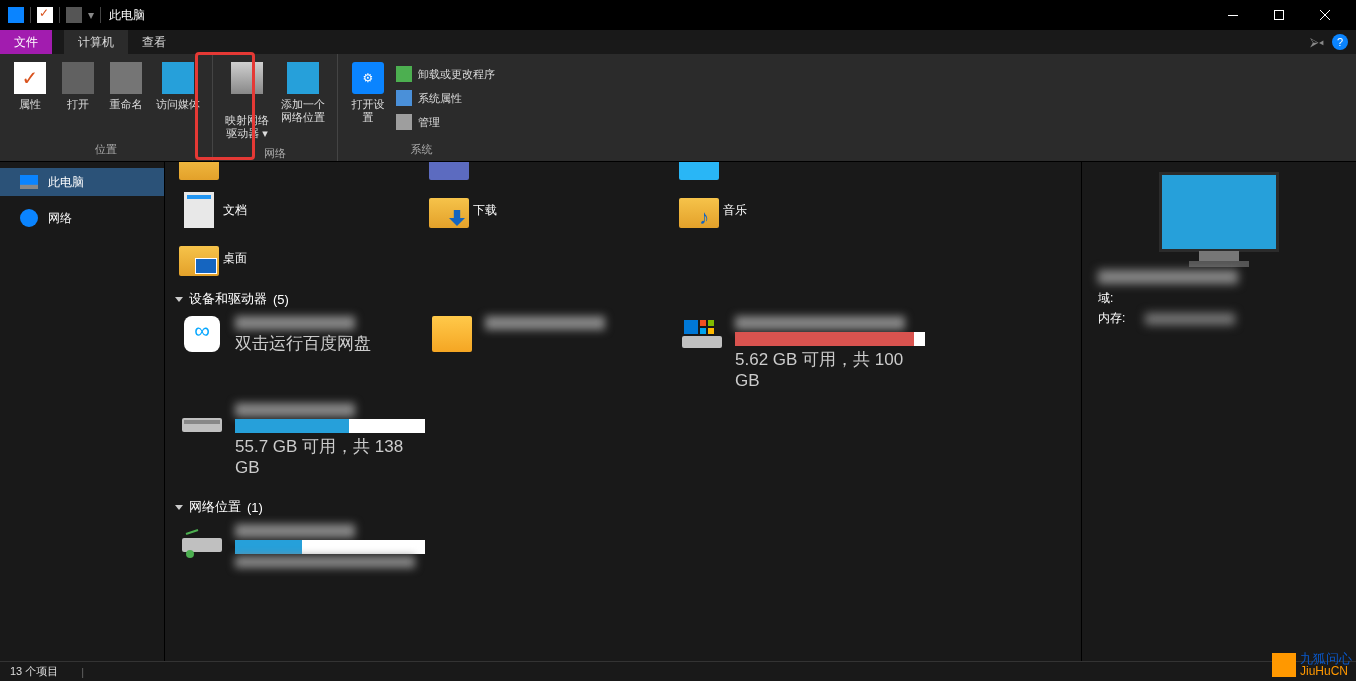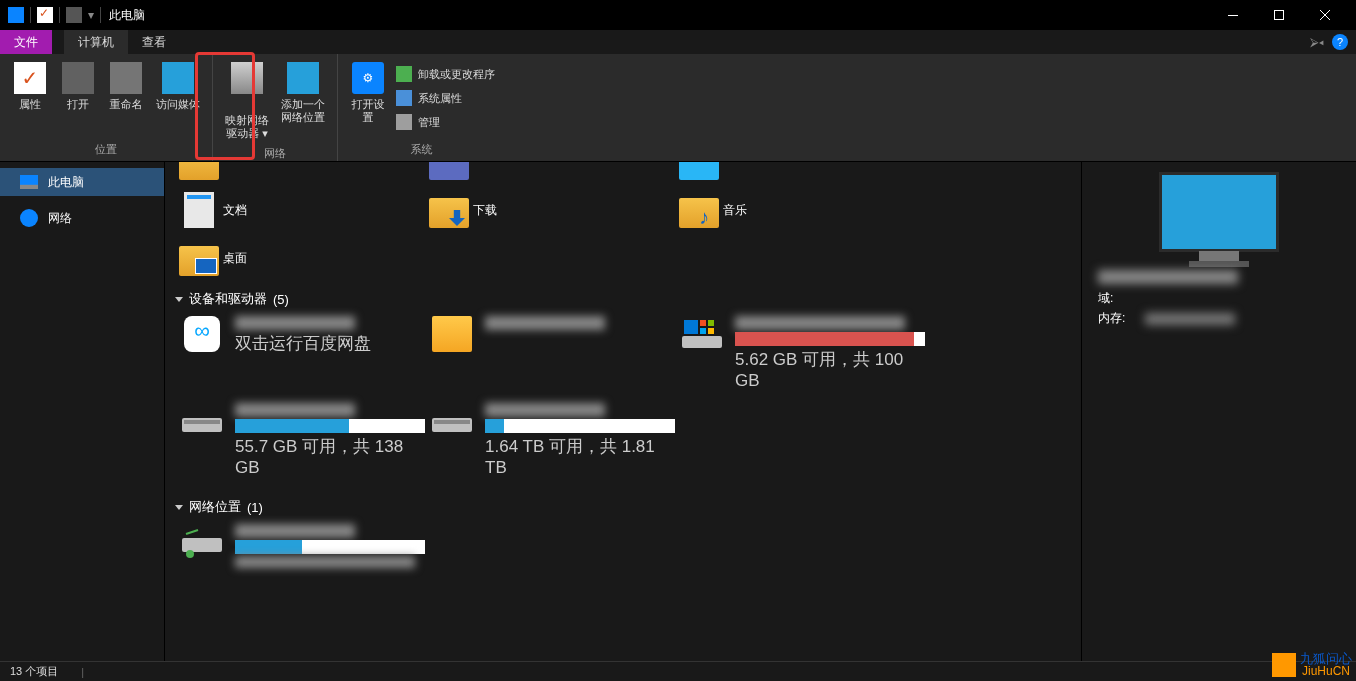--- a/index.html
+++ b/index.html
@@ -91,21 +91,21 @@
 .preview .prop { font-size: 12px; color: #fff; margin: 3px 0; display:flex; align-items:center; gap:20px; }
 .preview .prop .val { filter: blur(5px); background:#777; width:90px; height:12px; }
 
 
 .statusbar { position: absolute; bottom: 0; left: 0; right: 0; height: 20px; background: #191919; border-top: 1px solid #333; display: flex; align-items: center; padding: 0 10px; font-size: 11px; color: #ddd; gap: 23px; }
 .statusbar .sep { color: #666; }
 
 
 .watermark { position: absolute; right: 4px; bottom: 4px; display: flex; align-items: center; gap: 4px; font-size: 13px; }
 .watermark .fox { width:24px; height:24px; background:#ff9800; }
-.watermark .text { color:#0a58ca; line-height:12px; text-align:center; }
+.watermark .text { color:#0a58ca; line-height:12px; text-align:left; }
 .watermark .text .small { color:#ff9800; font-size:12px; display:block; }
 
 
 .ic-prop { background:#4fc3f7; }
 .ic-open { background:#616161; }
 .ic-rename { background:#757575; }
 .ic-media { background:#26a0da; }
 .ic-drive { background:#9e9e9e; }
 .ic-add { background:#26a0da; position:relative; }
 .ic-gear { background:#0a84ff; border-radius:3px; }
@@ -337,35 +337,20 @@
             </svg>
         </div>
         <div class="dinfo">
           <div class="blur-name pixelated"></div>
           <div class="dbar">
               <div class="fill" style="width:60%;"></div>
             </div>
           <div class="dtext">55.7 GB 可用，共 138 GB</div>
         </div>
       </div>
-      <div class="drive-item">
-        <div class="dicon">
-          <svg width="44" height="30">
-              <rect x="2" y="12" width="40" height="14" rx="2" fill="#c0c0c0"></rect>
-              <rect x="4" y="14" width="36" height="4" fill="#888"></rect>
-            </svg>
-        </div>
-        <div class="dinfo">
-          <div class="blur-name pixelated"></div>
-          <div class="dbar">
-              <div class="fill" style="width:10%;"></div>
-            </div>
-          <div class="dtext">1.64 TB 可用，共 1.81 TB</div>
-        </div>
-      </div>
     </div>
 
     <div class="section-header">
       <div class="chev"></div>
       <span>网络位置</span>
       <span>(1)</span>
     </div>
     <div class="drives-grid">
       <div class="drive-item">
         <div class="dicon">

